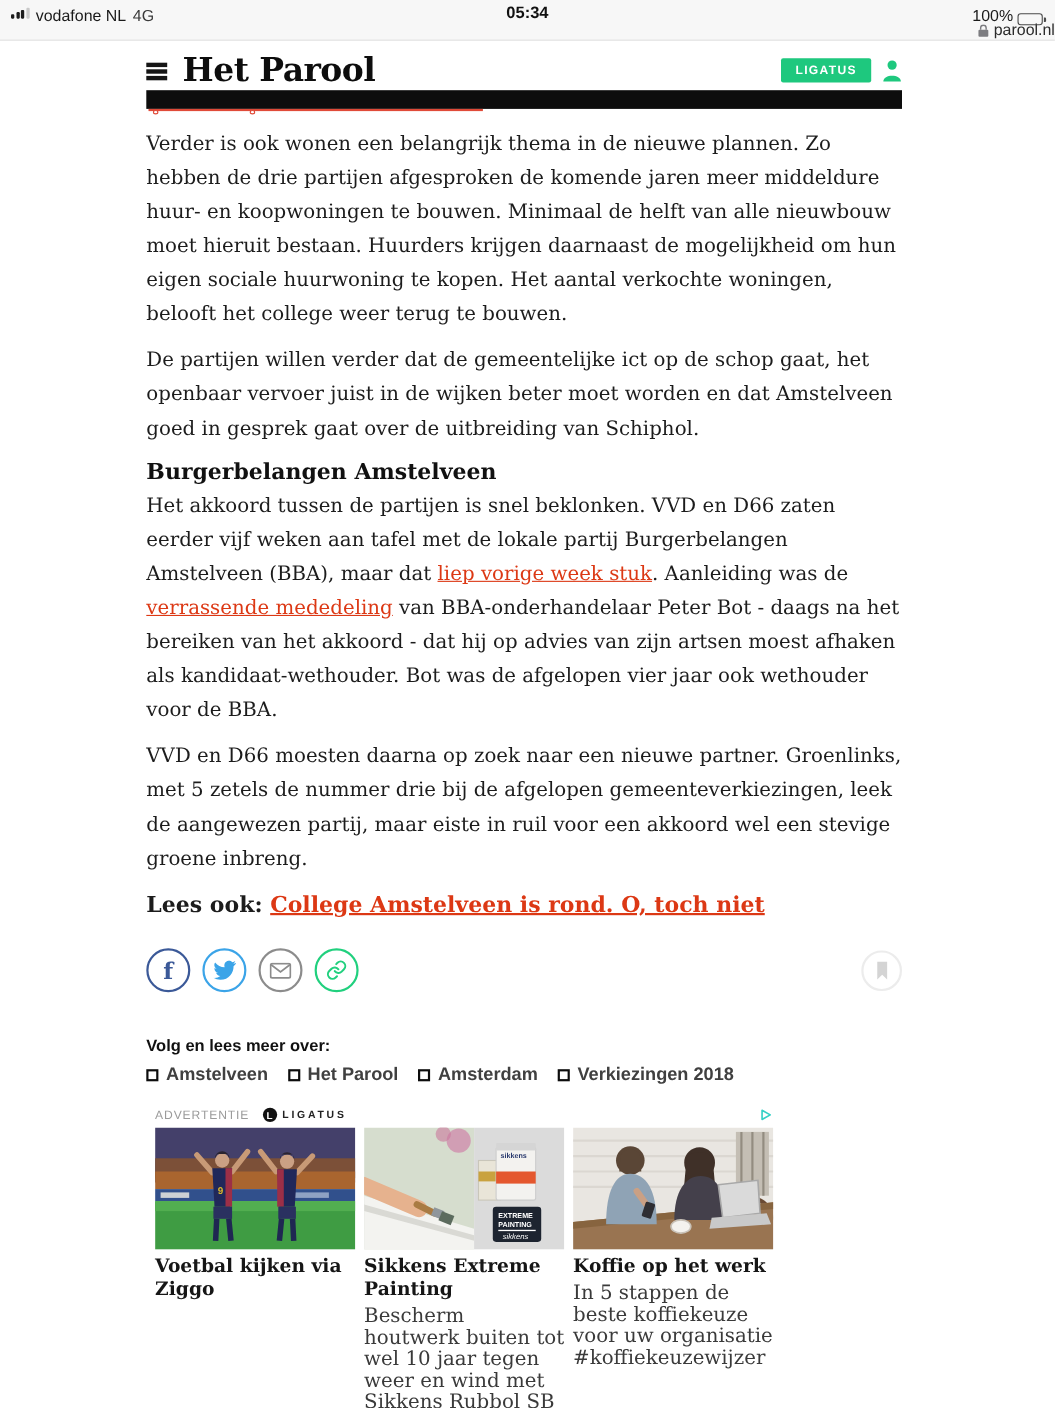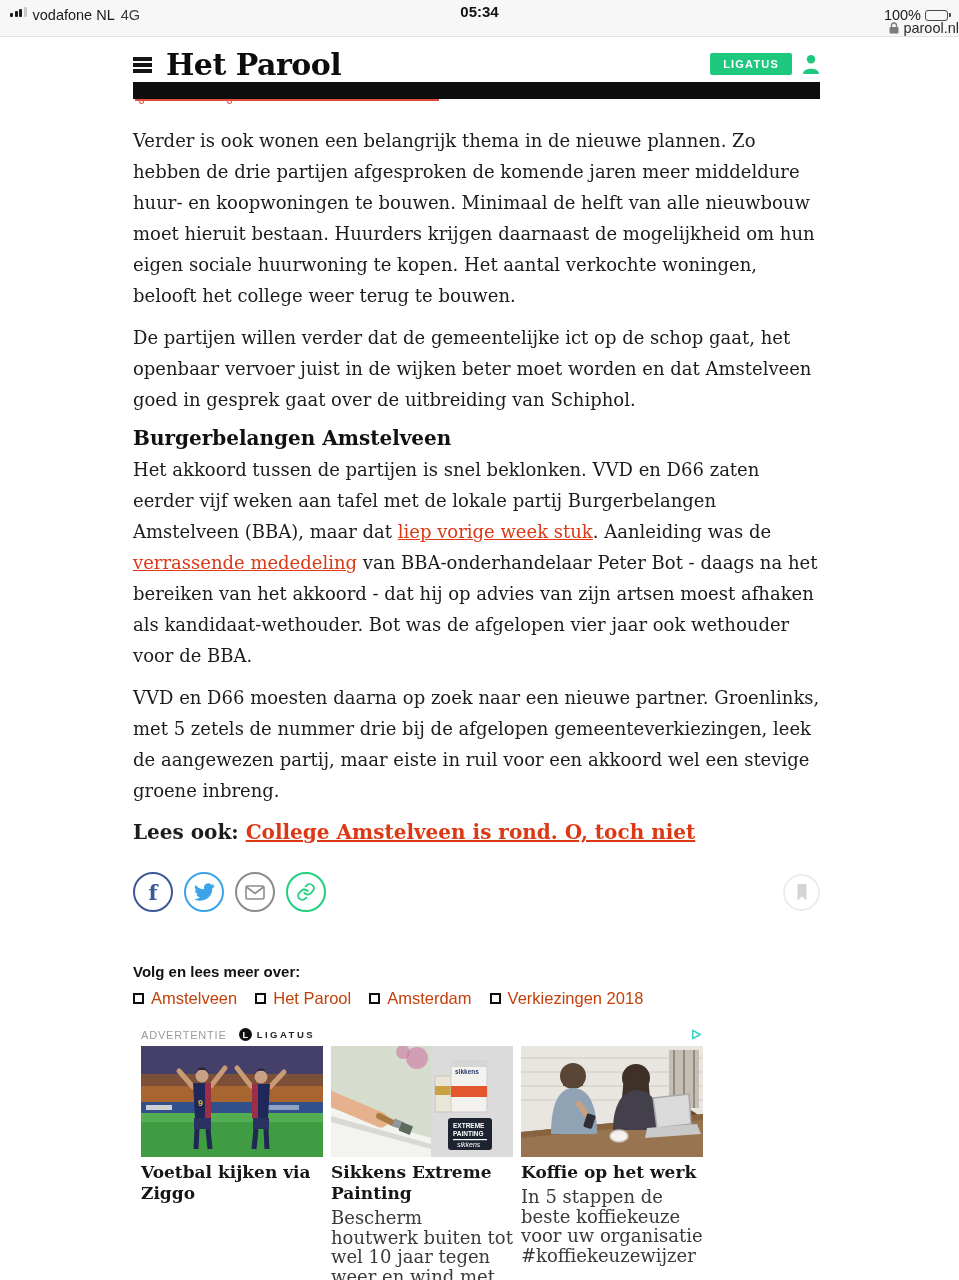--- a/index.html
+++ b/index.html
@@ -14,21 +14,21 @@
   .signal { display: flex; align-items: flex-end; gap: 1.5px; margin-bottom: 2px; }
   .signal i { display: block; width: 3px; border-radius: 1px; background: #1c1c1c; }
   .signal i:nth-child(1){height:4px} .signal i:nth-child(2){height:6px}
   .signal i:nth-child(3){height:8px} .signal i:nth-child(4){height:10px;background:#c9c9c9}
   .sb-net { color: #3a3a3a; }
   .sb-time { position: absolute; top: 3px; left: 0; right: 0; text-align: center;
     font-size: 15px; font-weight: 700; color: #111; }
   .sb-url { position: absolute; top: 20px; left: 0; right: 0; display: flex;
     justify-content: flex-end; align-items: center; gap: 4px; font-size: 14.5px; color: #2a2a2a; }
   .sb-right { position: absolute; right: 8px; top: 7px; display: flex;
-    align-items: center; gap: 4px; font-size: 14.5px; color: #1a1a1a; }
+    align-items: flex-end; gap: 4px; font-size: 14.5px; color: #1a1a1a; }
   .bat { display: flex; align-items: center; }
   .bat-outer { width: 23px; height: 11px; border: 1px solid #4a4a4a; border-radius: 3px; padding: 1px; }
   .bat-fill { width: 100%; height: 100%; background: #000; border-radius: 1px; }
   .bat-tip { width: 2px; height: 4px; background: #4a4a4a; border-radius: 0 1px 1px 0; margin-left: 1px; }
 
   
   .container { margin-left: 133px; width: 687px; }
 
   
   .site-header { display: flex; align-items: center; margin-top: 13px; height: 28px; }
@@ -39,21 +39,21 @@
   .hdr-right { margin-left: auto; display: flex; align-items: center; gap: 10px; }
   .subscribe-btn { background: #1ec87e; color: #fff; border: none; font-family: "Liberation Sans", sans-serif;
     font-size: 11px; font-weight: 700; letter-spacing: 1.2px; padding: 5px 13px; border-radius: 2px; cursor: pointer; }
   .black-bar { position: relative; margin-top: 4px; height: 17px; background: #0d0d0d; }
   .black-bar .peek-line { position: absolute; left: 2px; bottom: -2px; width: 304px; height: 2px; background: #e04a38; }
   .black-bar .peek-d1, .black-bar .peek-d2 { position: absolute; bottom: -5px; width: 5px; height: 4px;
     border: 1.5px solid #e04a38; border-radius: 50%; background: #fff; }
   .black-bar .peek-d1 { left: 6px; } .black-bar .peek-d2 { left: 94px; }
 
   
-  .article { margin-top: 26px; font-family: "DejaVu Serif", serif; font-size: 18px;
+  .article { margin-top: 16px; font-family: "DejaVu Serif", serif; font-size: 18px;
     line-height: 31px; color: #1c1c1c; }
   .article p { margin-bottom: 11px; }
   .article h2 { font-size: 20px; line-height: 24px; margin: 0 0 4px; color: #111; }
   a.red-link { color: #dc3814; text-decoration: underline; cursor: pointer; }
   .lees-ook { font-weight: 700; font-size: 20px; margin-top: 1px; }
   .lees-ook a { color: #dc3814; text-decoration: underline; cursor: pointer; }
 
   
   .share-row { margin-top: 24px; display: flex; align-items: center; }
   .share-group { display: flex; gap: 11px; }
@@ -61,24 +61,24 @@
     display: flex; align-items: center; justify-content: center; cursor: pointer; }
   .fb { border: 2px solid #3b5998; color: #3b5998; font-weight: 700; font-size: 21px;
     font-family: "DejaVu Serif", serif; }
   .tw { border: 2px solid #3ba4e8; }
   .mail { border: 2px solid #8c8c8c; }
   .link { border: 2px solid #21d07e; }
   .bookmark-btn { margin-left: auto; width: 37px; height: 37px; border-radius: 50%;
     border: 2px solid #ececec; display: flex; align-items: center; justify-content: center; cursor: pointer; }
 
   
-  .tags { margin-top: 51px; }
+  .tags { margin-top: 40px; }
   .tags-heading { font-size: 15px; font-weight: 700; color: #111; }
   .tags-row { display: flex; gap: 18px; margin-top: 9px; }
-  .tag { display: flex; align-items: center; gap: 7px; font-size: 16.5px; color: #c2410c; cursor: pointer; }
+  .tag { display: flex; align-items: center; gap: 7px; font-size: 16.5px; color: #404040; cursor: pointer; font-weight: bold; }
   .tag-box { width: 11px; height: 11px; border: 2.5px solid #0d0d0d; }
 
   
   .ads { margin-top: 20px; padding-left: 8px; }
   .ads-header { display: flex; align-items: center; width: 562px; }
   .ad-label { font-size: 11px; letter-spacing: 0.8px; color: #9b9b9b; }
   .ligatus { display: flex; align-items: center; gap: 5px; margin-left: 12px; }
   .ligatus-dot { width: 13px; height: 13px; border-radius: 50%; background: #111; color: #fff;
     font-size: 9px; font-weight: 700; display: flex; align-items: center; justify-content: center; }
   .ligatus-name { font-size: 9.5px; letter-spacing: 2.5px; font-weight: 600; color: #222; }

